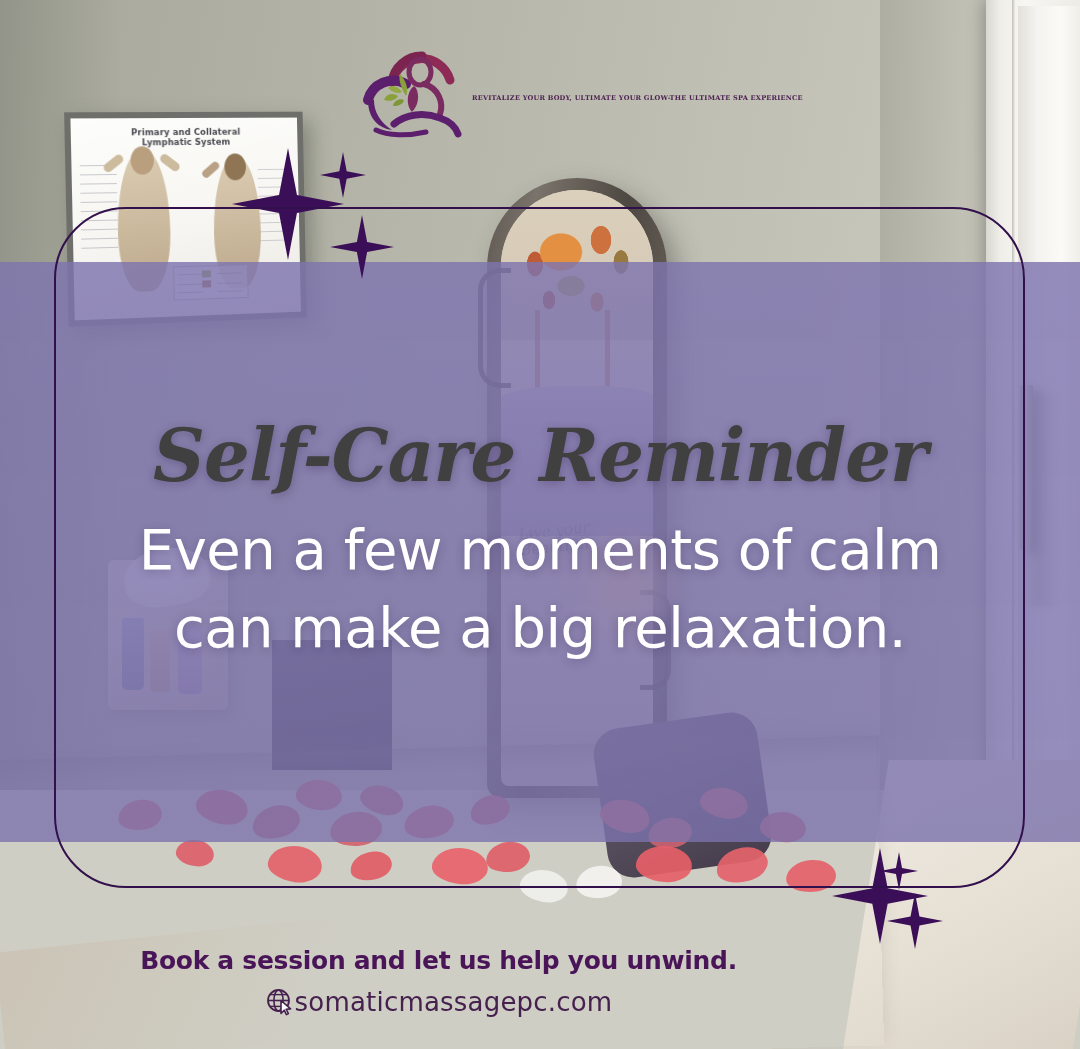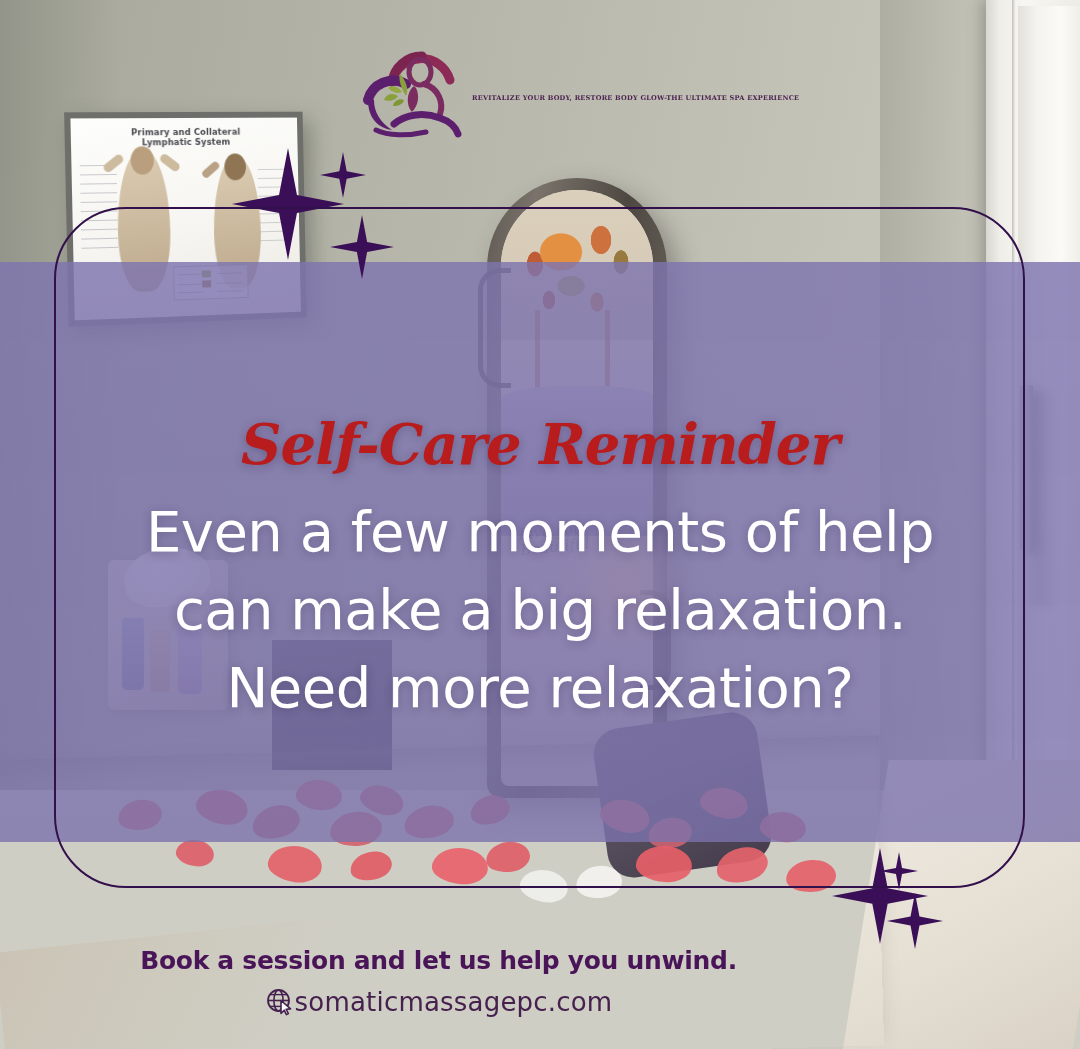--- a/index.html
+++ b/index.html
@@ -256,26 +256,26 @@
   }
 
   
   .headline-wrap{
     position:absolute;left:0;top:398px;width:1080px;text-align:center;
   }
   .headline{
     font-family:"DejaVu Serif",serif;
     font-style:italic;
     font-weight:700;
-    font-size:56px;
+    font-size:72px;
     line-height:92px;
-    color:#b91c1c;
+    color:#404040;
     letter-spacing:-1px;
     text-shadow:0 2px 10px rgba(40,20,60,.30);
-    margin:0;
+    margin:12px;
   }
   .subline{
     font-family:"DejaVu Sans",sans-serif;
     font-weight:400;
     font-size:56px;
     line-height:72px;
     color:#ffffff;
     letter-spacing:-.5px;
     margin:6px 0 0 0;
     text-shadow:0 2px 10px rgba(40,20,60,.28);
@@ -433,29 +433,28 @@
         <path d="M62 36 C76 40 82 54 78 66" fill="none" stroke="#7a2b60" stroke-width="6" stroke-linecap="round"></path>
         <path d="M32 76 C44 66 62 64 78 70 C90 74 94 80 96 86" fill="none" stroke="#5c1f6e" stroke-width="7" stroke-linecap="round"></path>
         <path d="M14 82 C26 88 46 88 64 84" fill="none" stroke="#5c1f6e" stroke-width="5" stroke-linecap="round"></path>
         <path d="M36 48 C30 44 24 46 22 52 C28 54 34 52 36 48 Z" fill="#8aa03a"></path>
         <path d="M40 44 C36 38 30 36 26 40 C31 45 37 46 40 44 Z" fill="#93a840"></path>
         <path d="M42 52 C38 50 32 52 31 58 C37 58 41 56 42 52 Z" fill="#7f9634"></path>
         <path d="M44 48 C40 42 36 32 38 26 C44 32 47 42 44 48 Z" fill="#8aa03a"></path>
       </svg>
     </div>
     <div class="logo-text">
-      <div class="logo-tag">REVITALIZE YOUR BODY, RESTORE BODY GLOW-THE ULTIMATE SPA EXPERIENCE</div>
+      <div class="logo-tag">REVITALIZE YOUR BODY, ULTIMATE YOUR GLOW-THE ULTIMATE SPA EXPERIENCE</div>
     </div>
   </div>
 
   <div class="headline-wrap">
     <h1 class="headline">Self-Care Reminder</h1>
-    <p class="subline">Even a few moments of help</p>
+    <p class="subline">Even a few moments of calm</p>
     <p class="subline">can make a big relaxation.</p>
-    <p class="subline">Need more relaxation?</p>
   </div>
 
   <div class="footer">
     <p class="footer-cta">Book a session and let us help you unwind.</p>
     <div class="footer-site">
       <span>
         <svg class="globe-ico" viewBox="0 0 30 30" aria-hidden="true">
           <circle cx="13.5" cy="13.5" r="10.5" fill="none" stroke="#46214f" stroke-width="1.8"></circle>
           <ellipse cx="13.5" cy="13.5" rx="4.6" ry="10.5" fill="none" stroke="#46214f" stroke-width="1.6"></ellipse>
           <line x1="3" y1="13.5" x2="24" y2="13.5" stroke="#46214f" stroke-width="1.6"></line>

